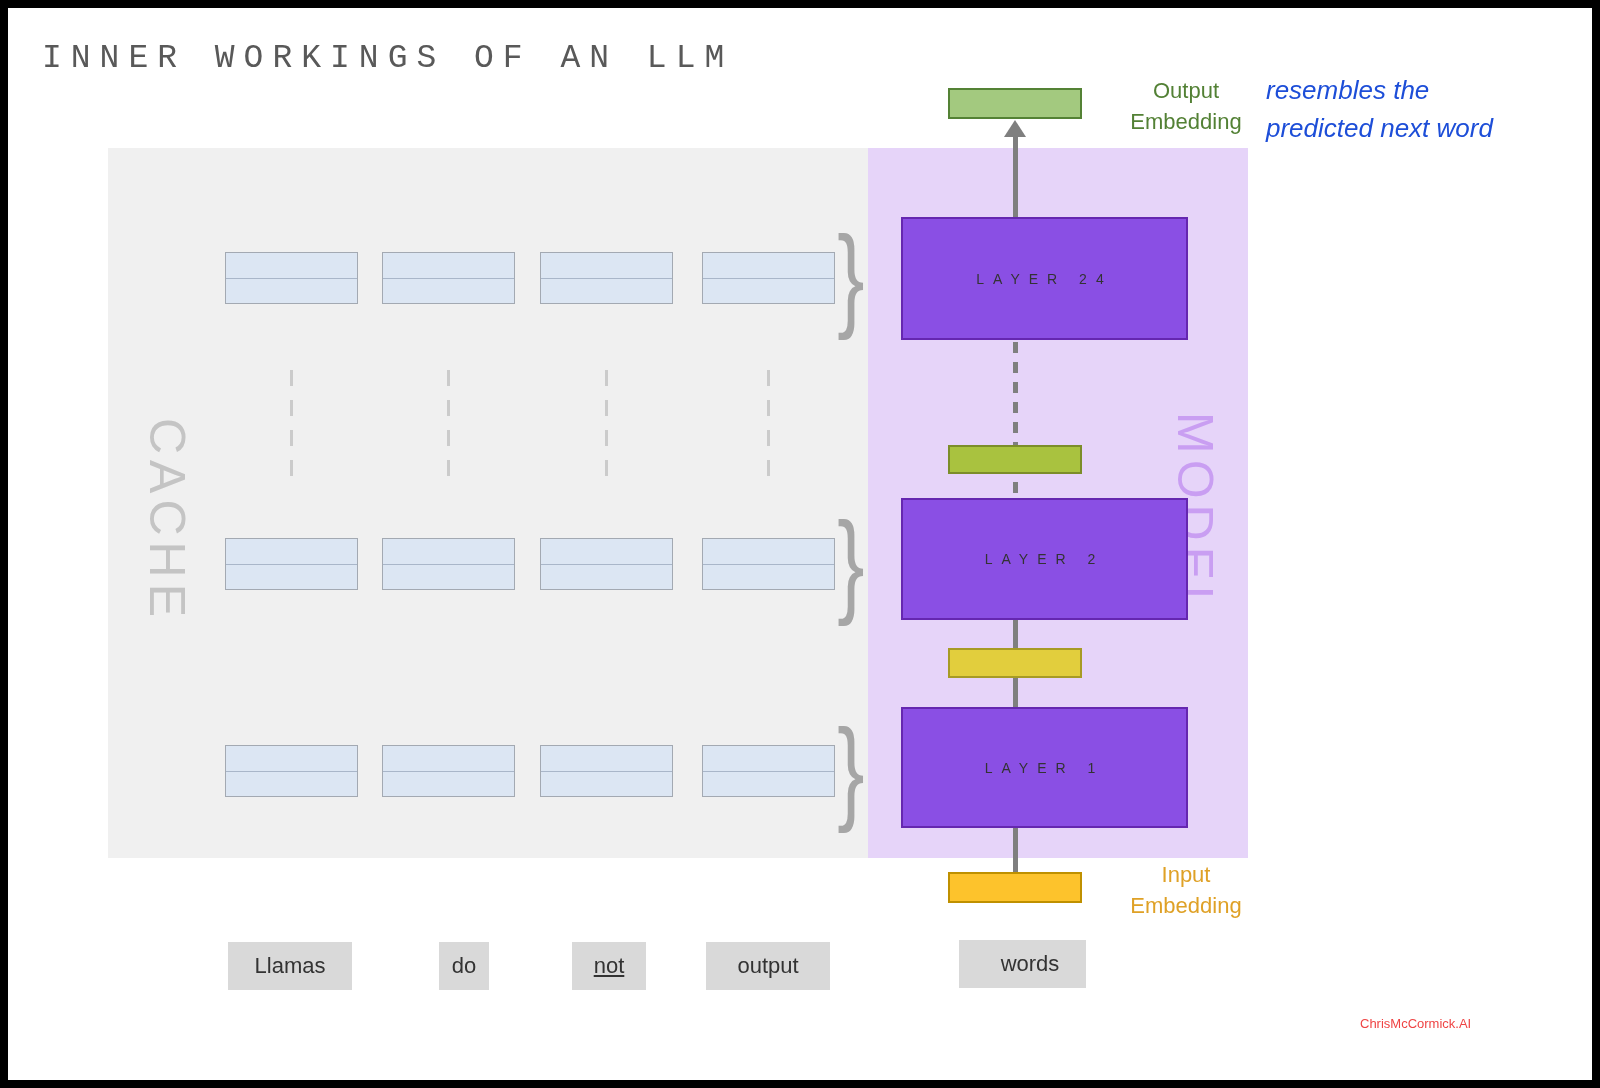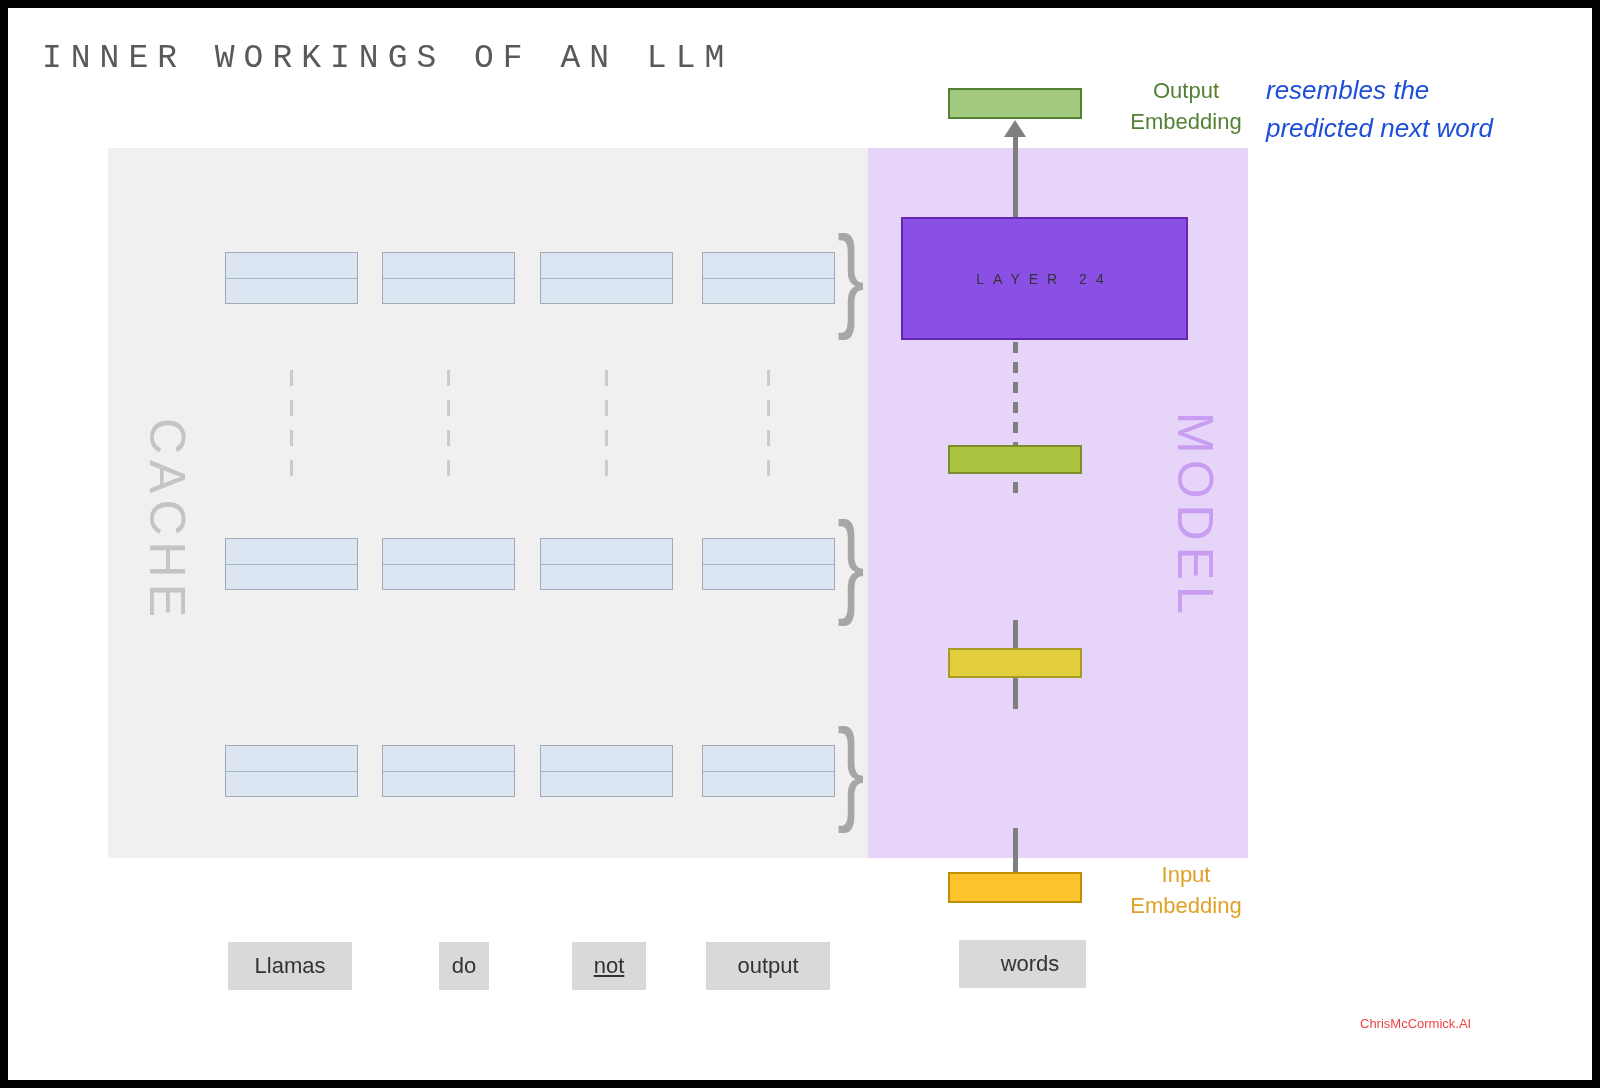--- a/index.html
+++ b/index.html
@@ -164,20 +164,22 @@
   <div class="brace" style="top:491px">}</div>
   <div class="brace" style="top:698px">}</div>
 
   <div class="vline" style="top:820px;height:46px"></div>
   <div class="vline" style="top:612px;height:89px"></div>
   <div class="vline dashed" style="top:334px;height:158px"></div>
   <div class="vline" style="top:127px;height:84px"></div>
   <div class="arrow-head" style="top:112px"></div>
 
   <div class="layer-box layer-24">LAYER 24</div>
+  <div class="layer-box layer-2">LAYER 2</div>
+  <div class="layer-box layer-1">LAYER 1</div>
 
   <div class="small-box out-embed"></div>
   <div class="small-box mid-olive"></div>
   <div class="small-box mid-yellow"></div>
   <div class="small-box in-embed"></div>
 
   <div class="embed-label out-label">Output
 Embedding</div>
   <div class="annotation out-note">resembles the
 predicted next word</div>

